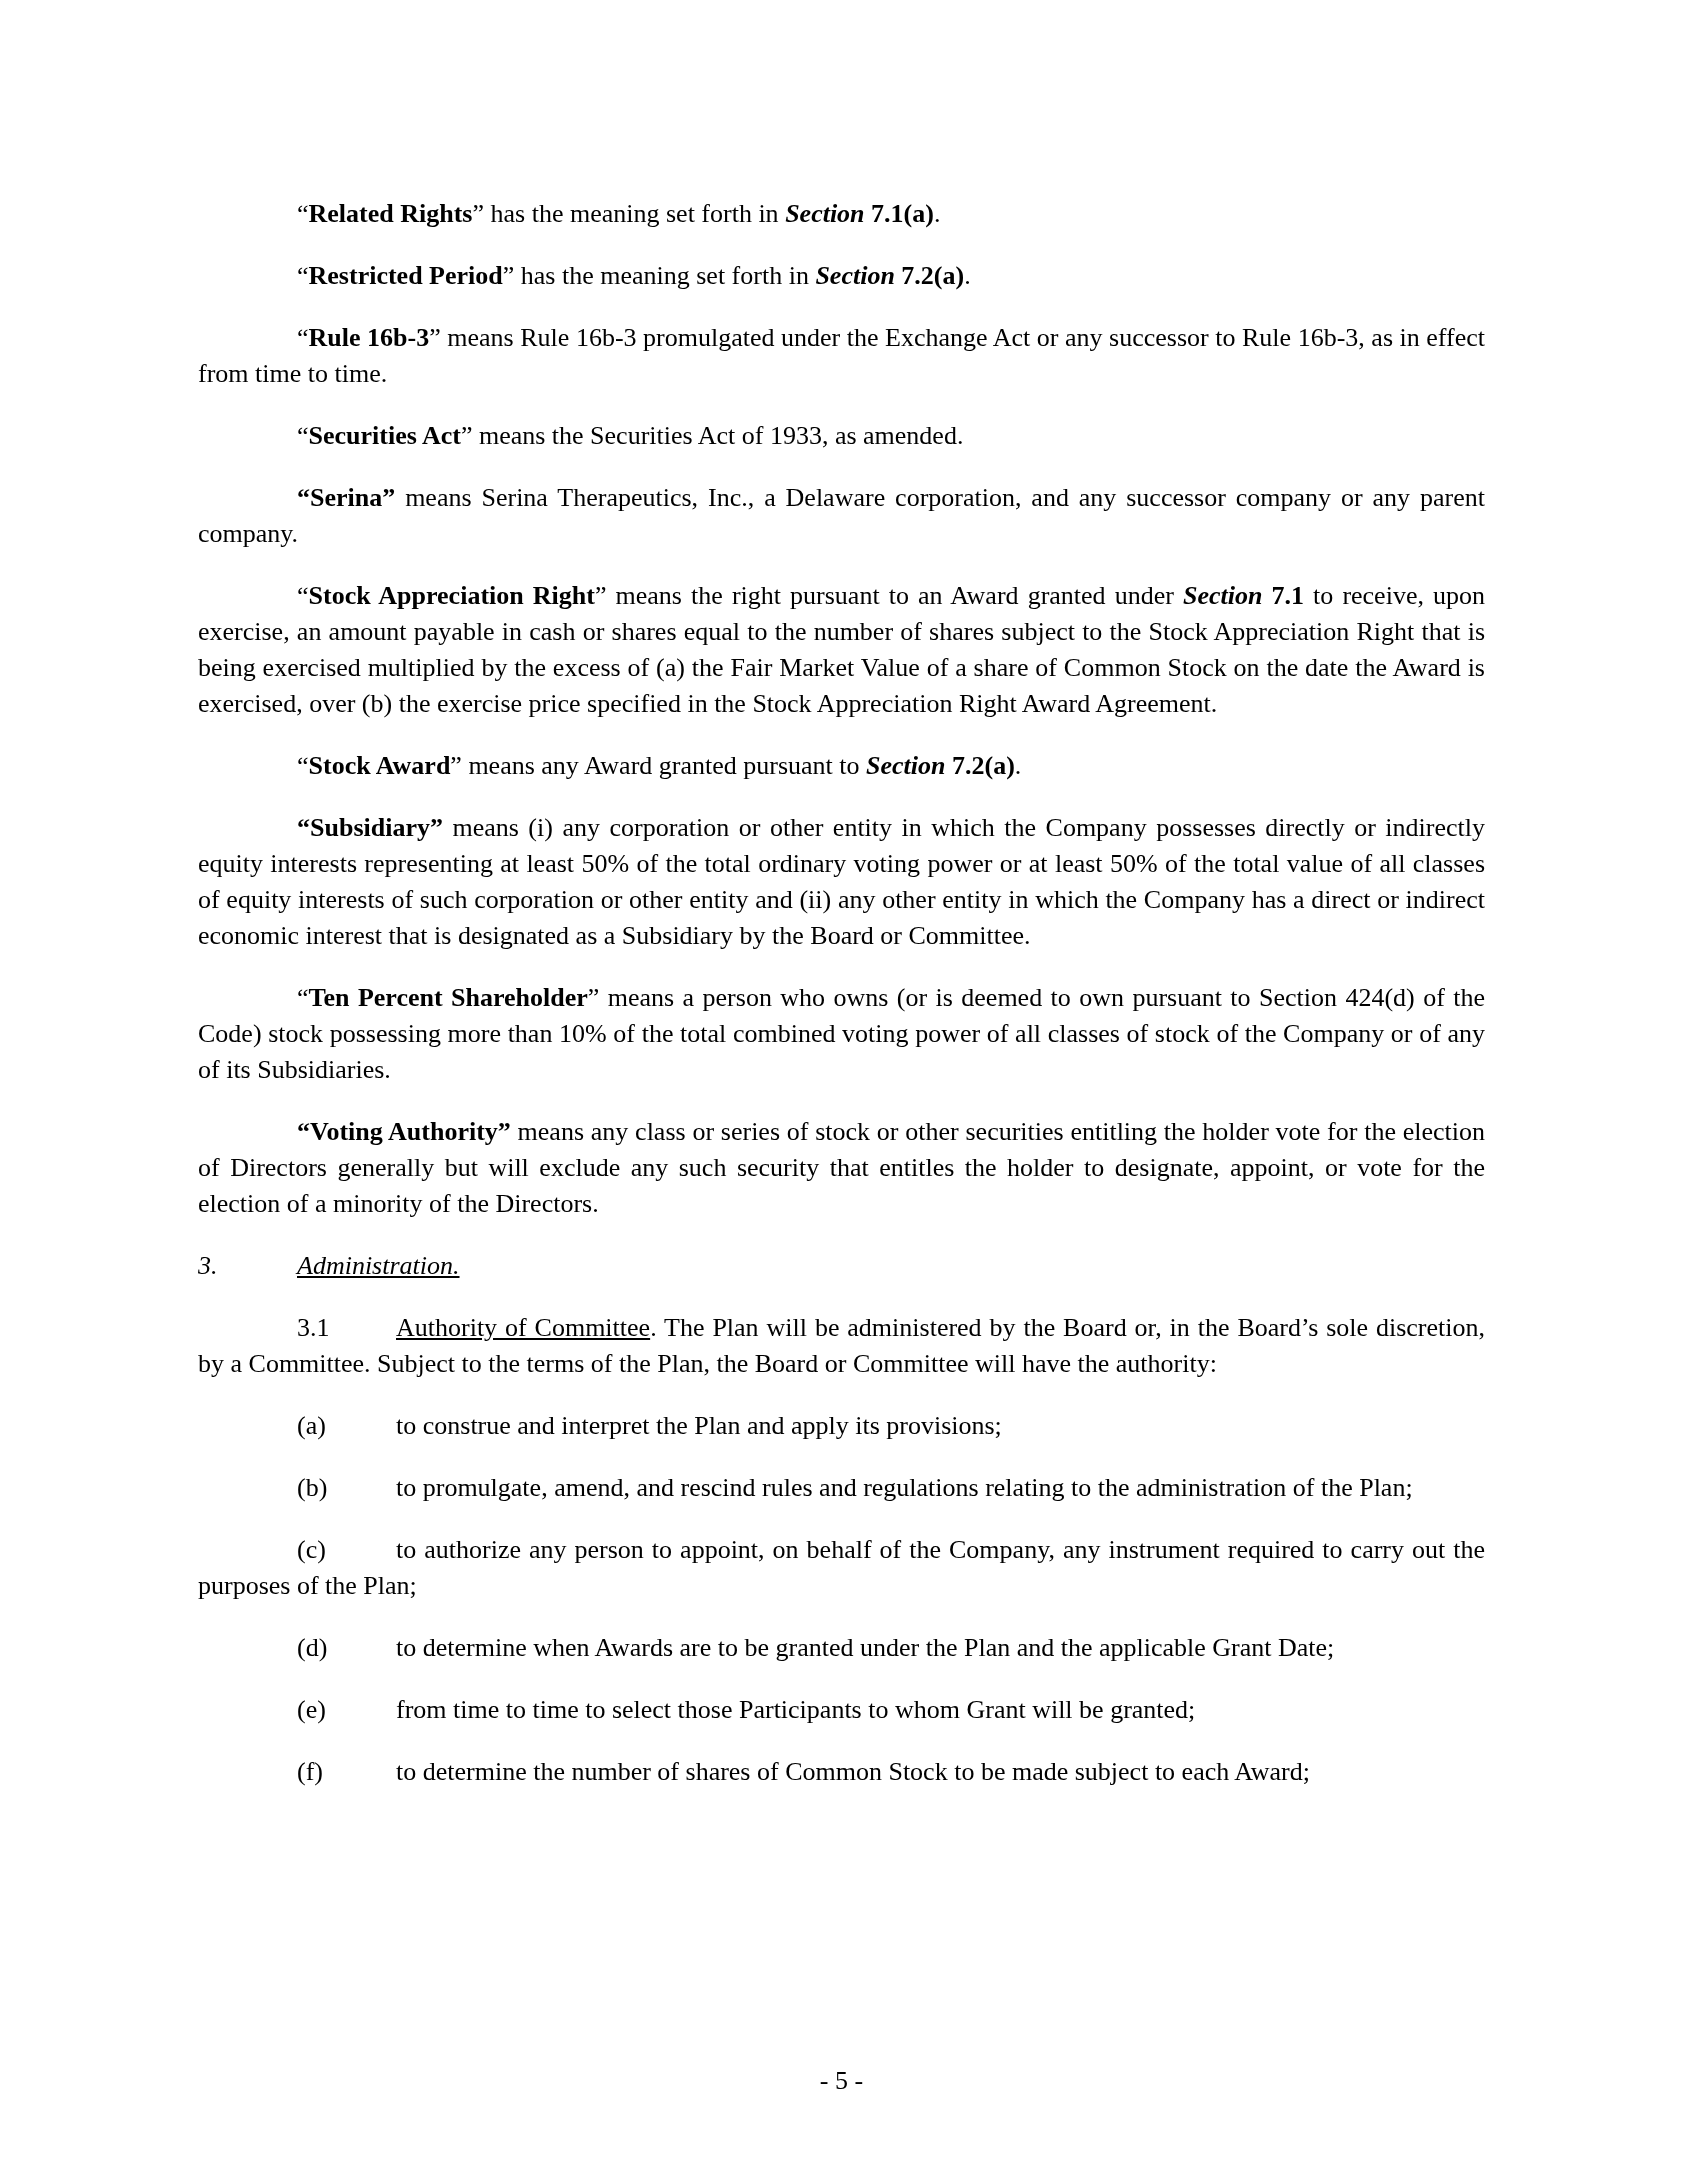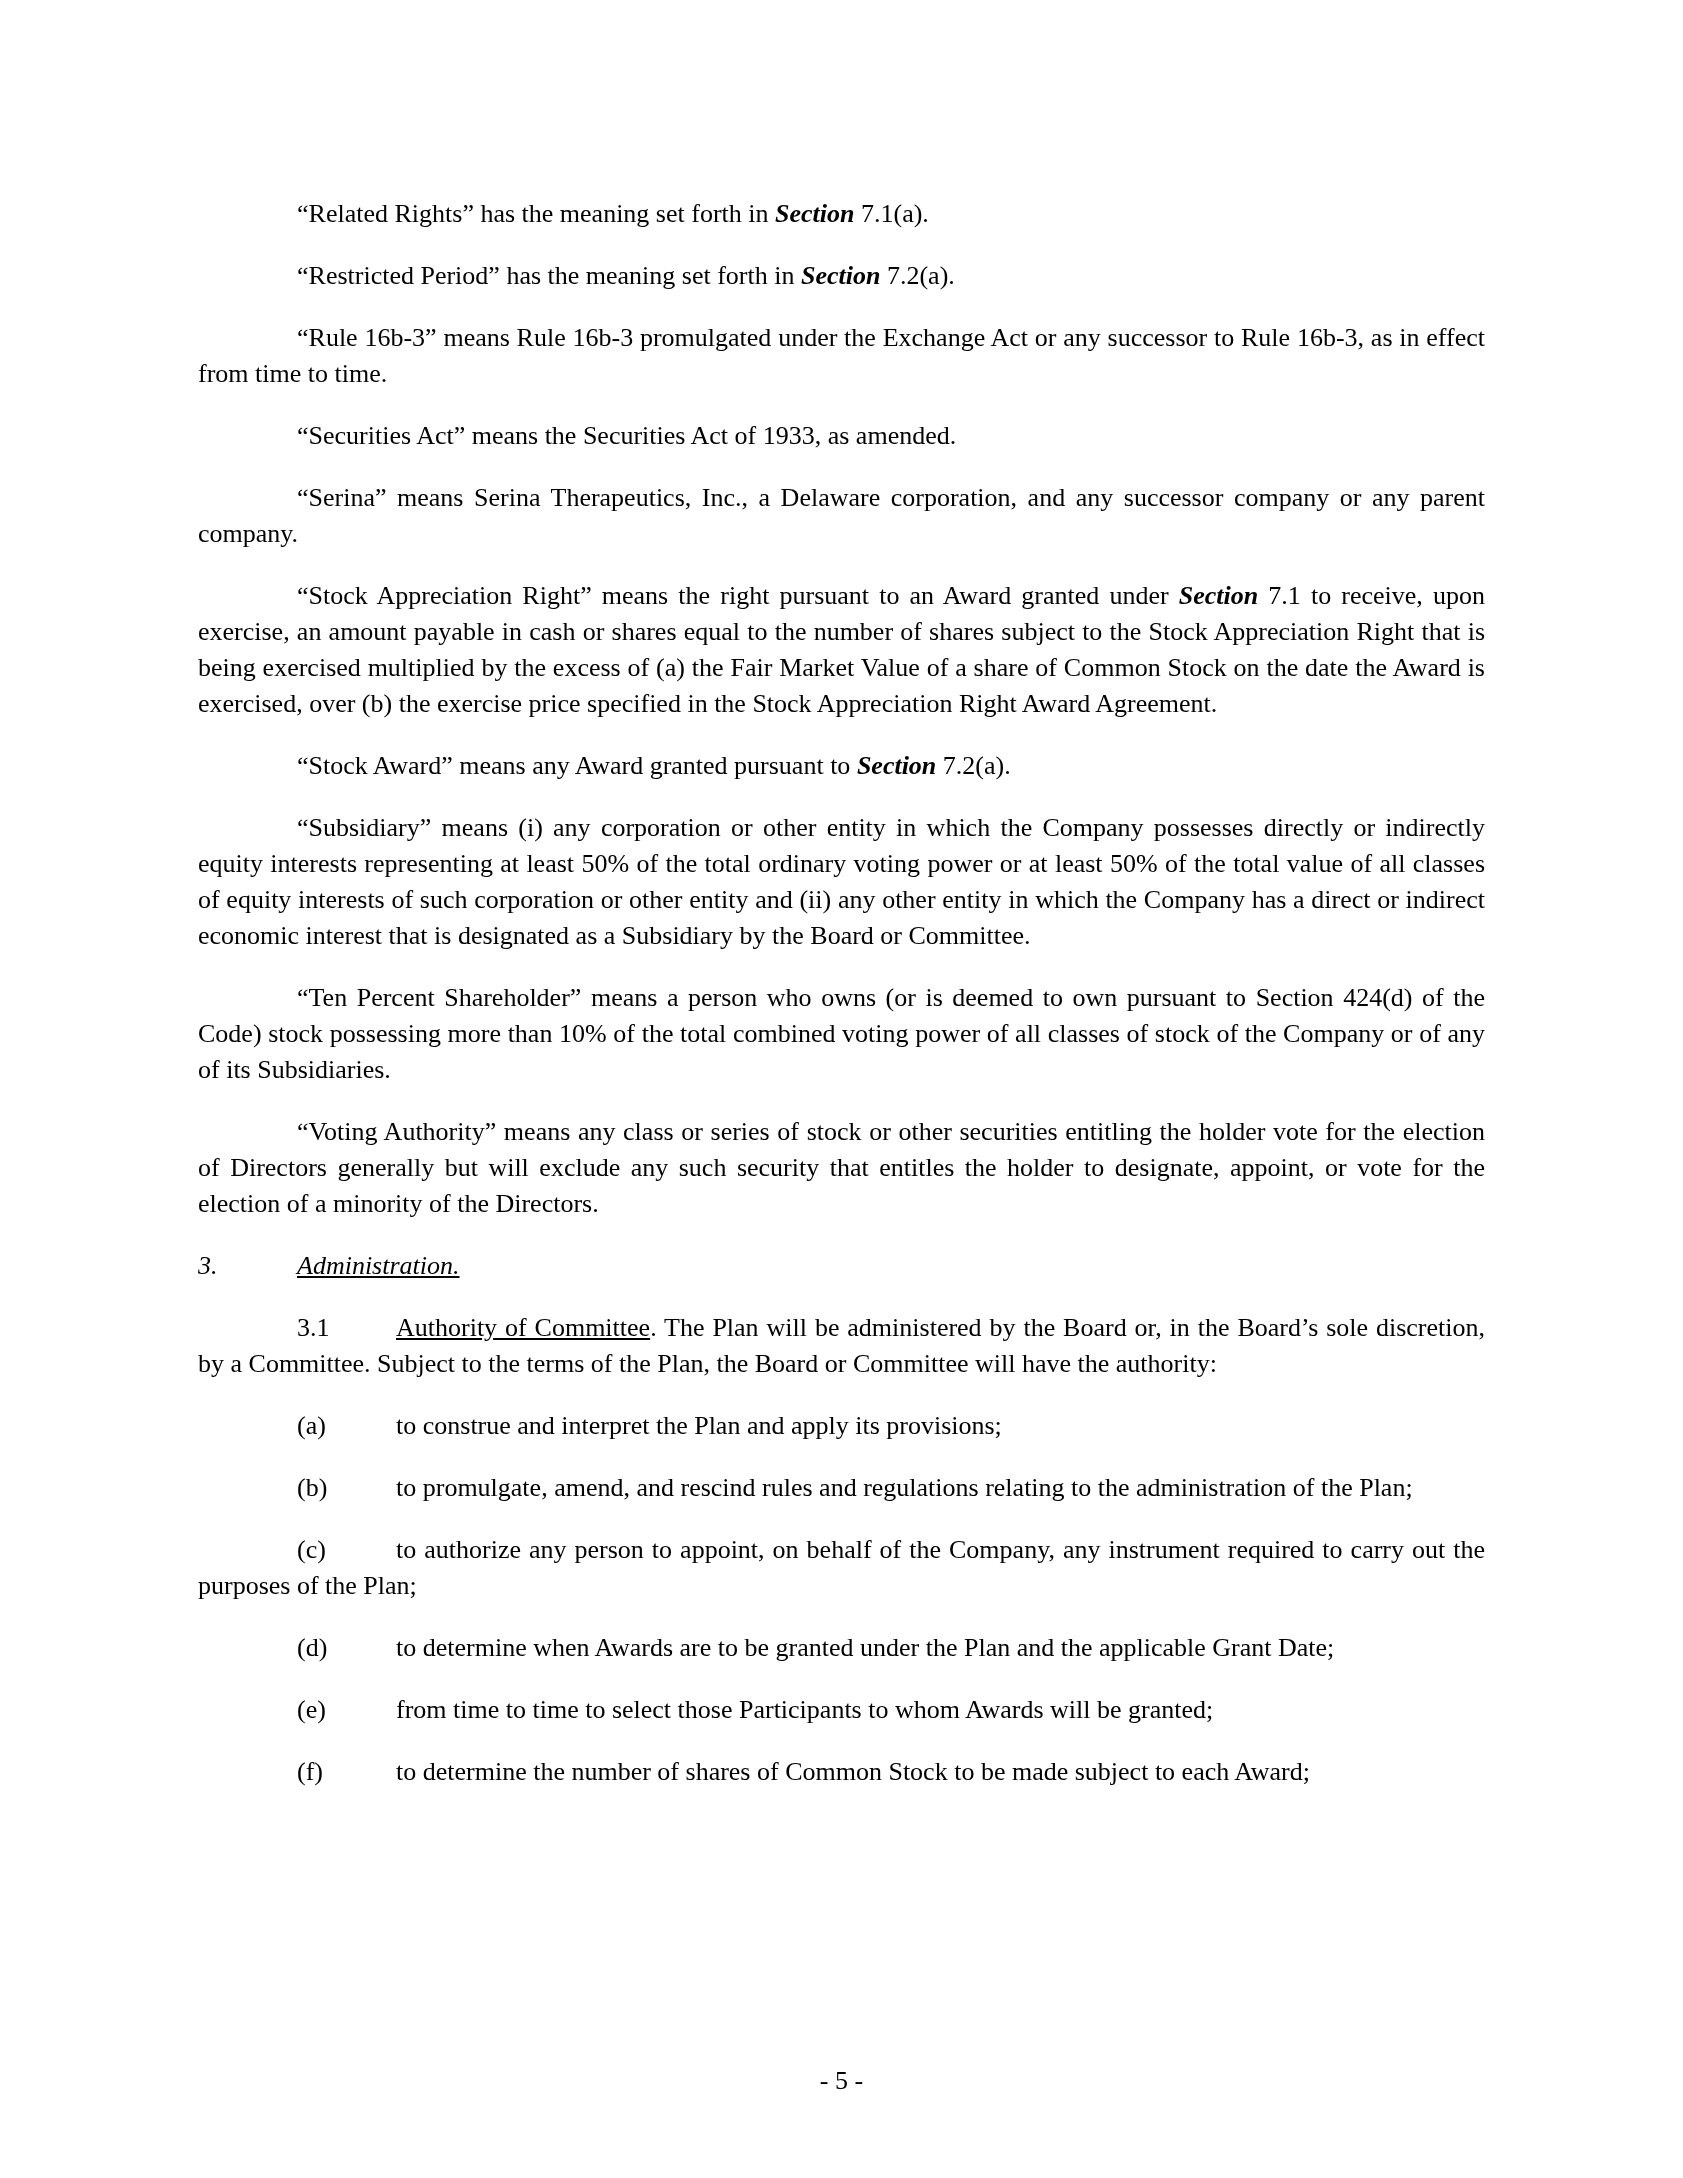--- a/index.html
+++ b/index.html
@@ -29,21 +29,21 @@
   .p-numbered { text-indent: 99px; }
   .p-subitem { text-indent: 99px; }
   .p-heading { text-indent: 0; text-align: left; font-style: italic; }
   .plabel {
     display: inline-block;
     width: 99px;
     text-indent: 0;
     vertical-align: baseline;
   }
   .seg-n { font-weight: normal; font-style: normal; }
-  .seg-b { font-weight: normal; }
+  .seg-b { font-weight: bold; }
   .seg-bi { font-weight: bold; font-style: italic; }
   .seg-u { text-decoration: underline; }
   .footer {
     position: absolute;
     left: 0;
     right: 0;
     bottom: 79px;
     text-align: center;
   }
 </style>
@@ -61,18 +61,18 @@
       <div class="para p-body"><span class="seg-n">“</span><span class="seg-b">Stock Award</span><span class="seg-n">” means any Award granted pursuant to </span><span class="seg-bi">Section</span><span class="seg-b"> 7.2(a)</span><span class="seg-n">.</span></div>
       <div class="para p-body"><span class="seg-b">“Subsidiary”</span><span class="seg-n"> means (i) any corporation or other entity in which the Company possesses directly or indirectly equity interests representing at least 50% of the total ordinary voting power or at least 50% of the total value of all classes of equity interests of such corporation or other entity and (ii) any other entity in which the Company has a direct or indirect economic interest that is designated as a Subsidiary by the Board or Committee.</span></div>
       <div class="para p-body"><span class="seg-n">“</span><span class="seg-b">Ten Percent Shareholder</span><span class="seg-n">” means a person who owns (or is deemed to own pursuant to Section 424(d) of the Code) stock possessing more than 10% of the total combined voting power of all classes of stock of the Company or of any of its Subsidiaries.</span></div>
       <div class="para p-body"><span class="seg-b">“Voting Authority”</span><span class="seg-n"> means any class or series of stock or other securities entitling the holder vote for the election of Directors generally but will exclude any such security that entitles the holder to designate, appoint, or vote for the election of a minority of the Directors.</span></div>
       <div class="para p-heading"><span class="plabel">3.</span><span class="seg-u">Administration.</span></div>
       <div class="para p-numbered"><span class="plabel">3.1</span><span class="seg-u">Authority of Committee</span><span class="seg-n">. The Plan will be administered by the Board or, in the Board’s sole discretion, by a Committee. Subject to the terms of the Plan, the Board or Committee will have the authority:</span></div>
       <div class="para p-subitem"><span class="plabel">(a)</span><span class="seg-n">to construe and interpret the Plan and apply its provisions;</span></div>
       <div class="para p-subitem"><span class="plabel">(b)</span><span class="seg-n">to promulgate, amend, and rescind rules and regulations relating to the administration of the Plan;</span></div>
       <div class="para p-subitem"><span class="plabel">(c)</span><span class="seg-n">to authorize any person to appoint, on behalf of the Company, any instrument required to carry out the purposes of the Plan;</span></div>
       <div class="para p-subitem"><span class="plabel">(d)</span><span class="seg-n">to determine when Awards are to be granted under the Plan and the applicable Grant Date;</span></div>
-      <div class="para p-subitem"><span class="plabel">(e)</span><span class="seg-n">from time to time to select those Participants to whom Awards will be granted;</span></div>
+      <div class="para p-subitem"><span class="plabel">(e)</span><span class="seg-n">from time to time to select those Participants to whom Grant will be granted;</span></div>
       <div class="para p-subitem"><span class="plabel">(f)</span><span class="seg-n">to determine the number of shares of Common Stock to be made subject to each Award;</span></div>
     </div>
   <div class="footer">- 5 -</div>
 </div>
 
 
 </body></html>

